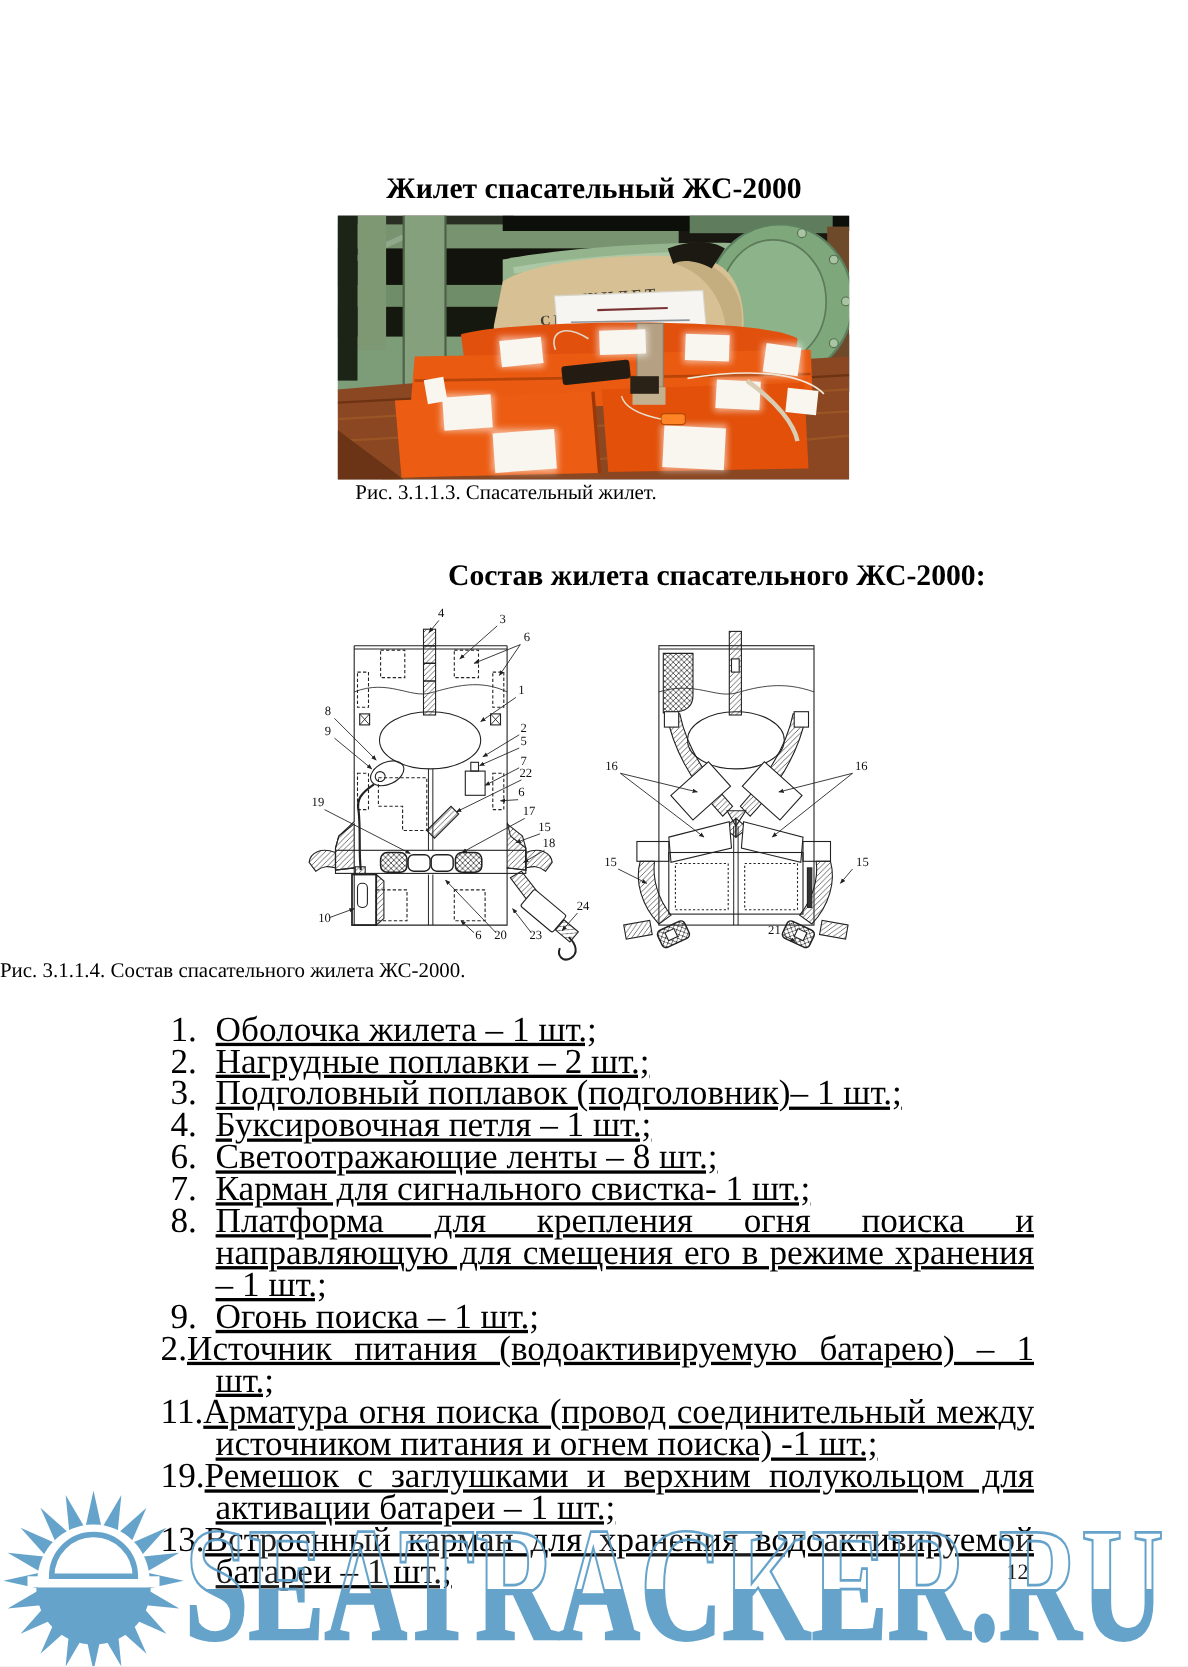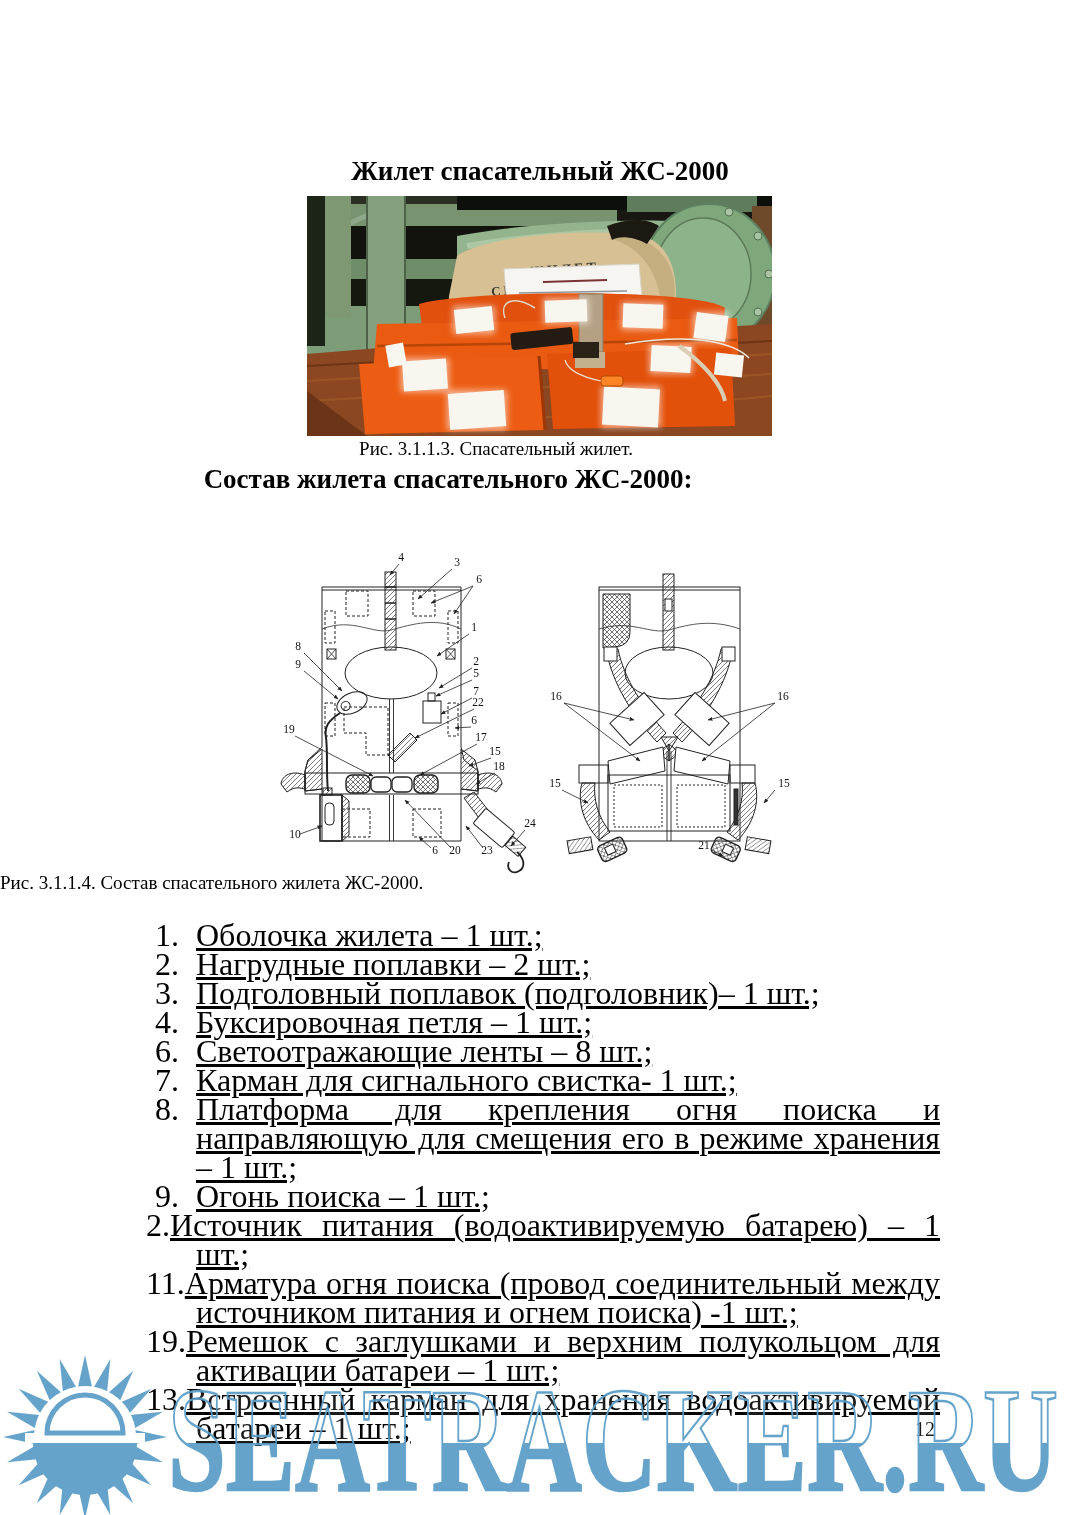--- a/index.html
+++ b/index.html
@@ -1,22 +1,22 @@
 <!DOCTYPE html>
 <html><head>
 <meta charset="utf-8">
 <style>
   html,body{margin:0;padding:0;background:#e9e9e9;}
   .page{position:relative;width:1080px;height:1515px;background:#ffffff;overflow:hidden;
         font-family:"Liberation Serif","DejaVu Serif",serif;color:#000;}
   .doc-title{position:absolute;left:0;top:138px;width:1080px;text-align:center;
              font-size:27px;font-weight:bold;}
   .photo-wrap{position:absolute;left:307px;top:196px;width:465px;height:240px;}
-  .caption-1{position:absolute;left:0;top:438px;width:920px;text-align:center;font-size:19px;padding-left:36px;}
-  .heading-2{position:absolute;left:0;top:464px;width:896px;text-align:center;
+  .caption-1{position:absolute;left:0;top:438px;width:920px;text-align:center;font-size:19px;}
+  .heading-2{position:absolute;left:0;top:508px;width:896px;text-align:right;
              font-size:27px;font-weight:bold;}
   .diag-front{position:absolute;left:268px;top:537px;}
   .diag-back{position:absolute;left:542px;top:537px;}
   .caption-2{position:absolute;left:0;top:872px;width:1080px;font-size:19px;}
   .components{position:absolute;left:140px;top:921px;width:800px;}
   .list-item{font-size:32px;line-height:29px;text-align:justify;
              padding-left:56px;text-indent:-56px;text-decoration:underline;}
   .list-item .num{display:inline-block;width:56px;padding-left:15px;box-sizing:border-box;
                   text-indent:0;white-space:pre;}
   .list-item .num.wide{width:auto;padding-left:6px;}

